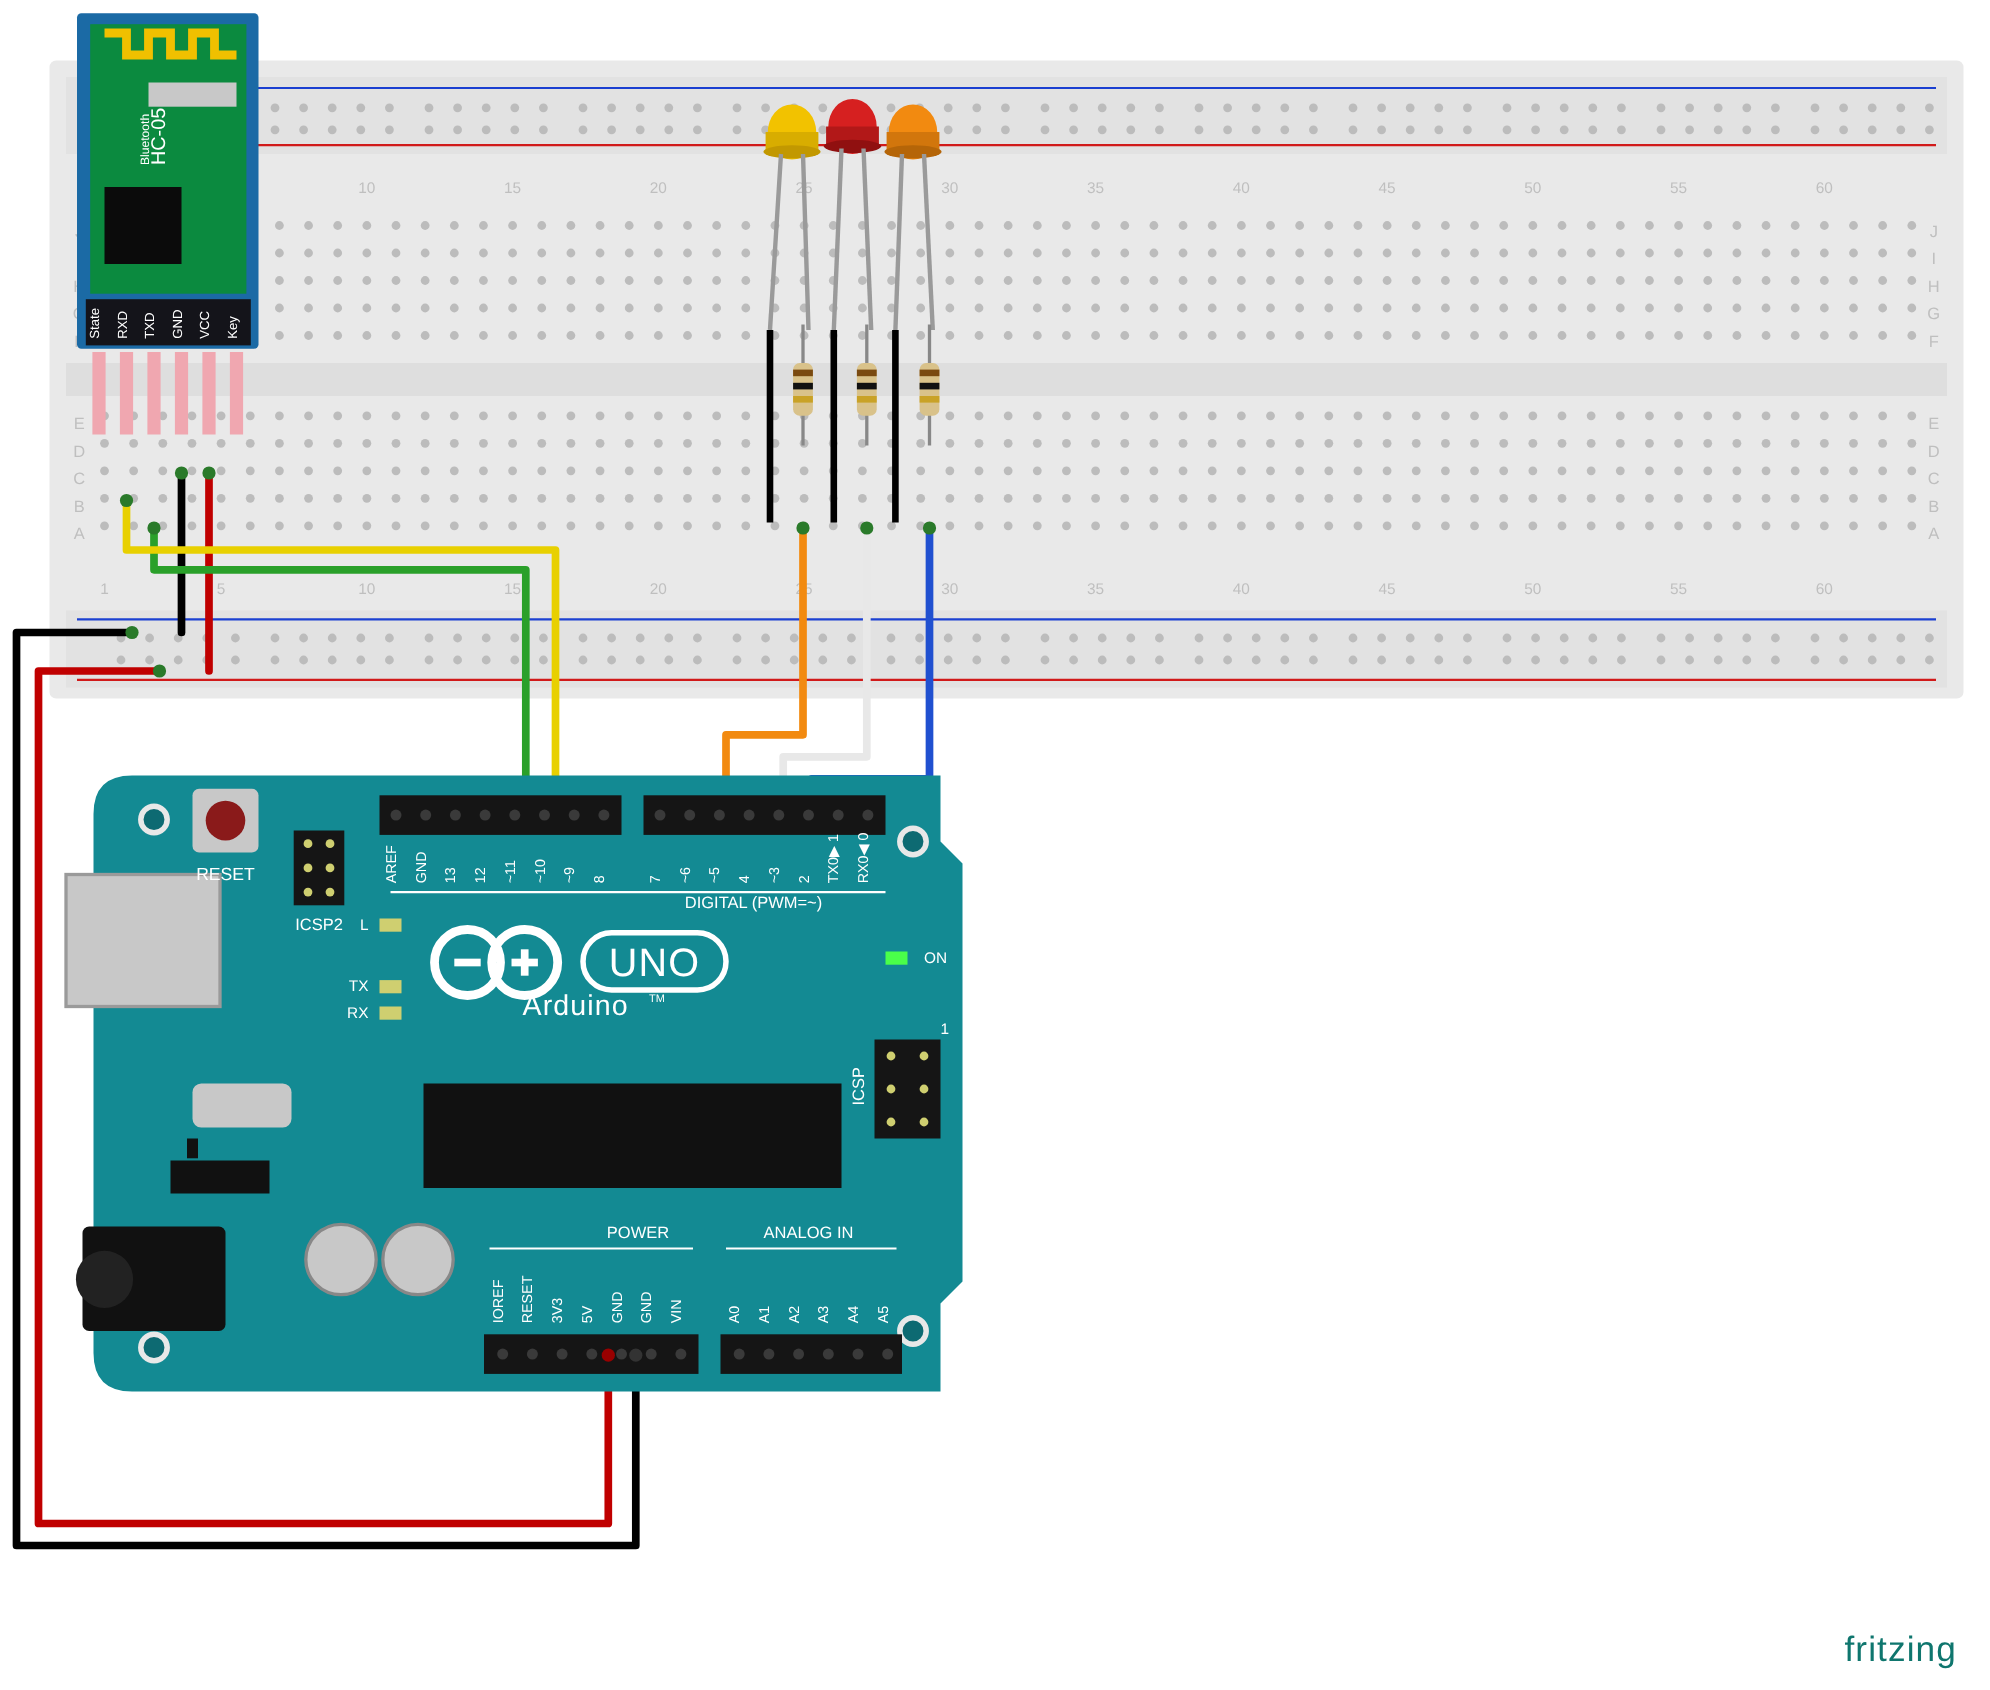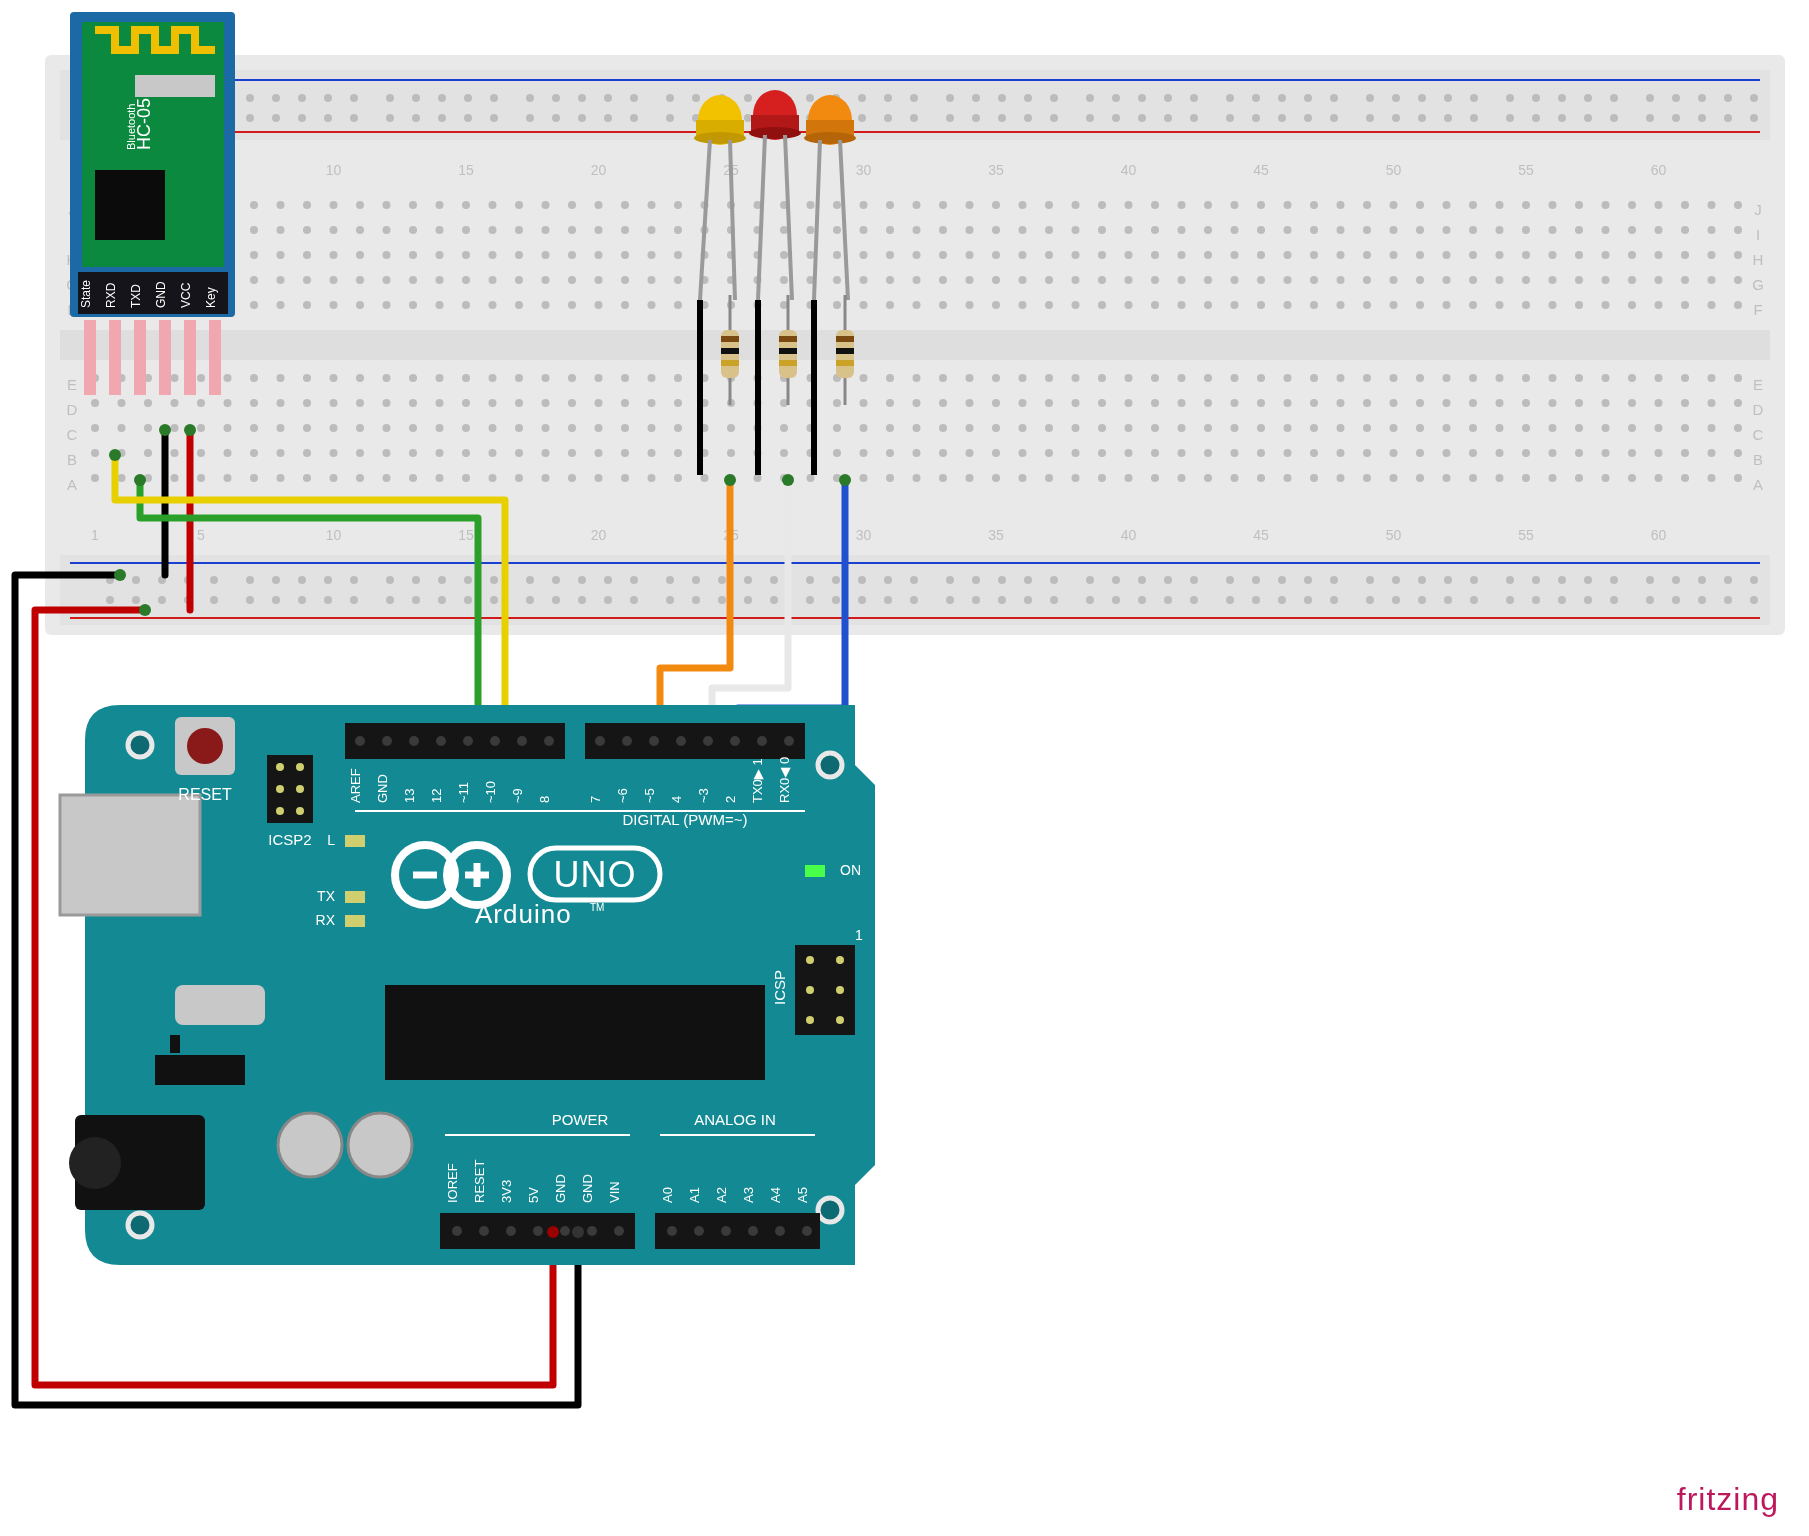--- a/index.html
+++ b/index.html
@@ -1,17 +1,17 @@
 <!DOCTYPE html>
 <html><head>
 <meta charset="utf-8">
 <style>
   html,body{margin:0;padding:0;background:#fff;font-family:Arial,Helvetica,sans-serif}
   svg{display:block}
-  .watermark{position:absolute;right:30px;bottom:18px;color:#be185d;font-size:32px;font-family:Arial,sans-serif;letter-spacing:1px}
+  .watermark{position:absolute;right:30px;bottom:18px;color:#0f766e;font-size:32px;font-family:Arial,sans-serif;letter-spacing:1px}
   #stage{position:relative;width:1809px;height:1536px}
 </style>
 </head>
 <body>
 
 <div id="stage">
 <svg width="1809" height="1536" viewBox="0 0 1809 1536">
 
 <g>
   <rect x="45" y="55" width="1740" height="580" rx="6" fill="#e9e9e9"></rect>

